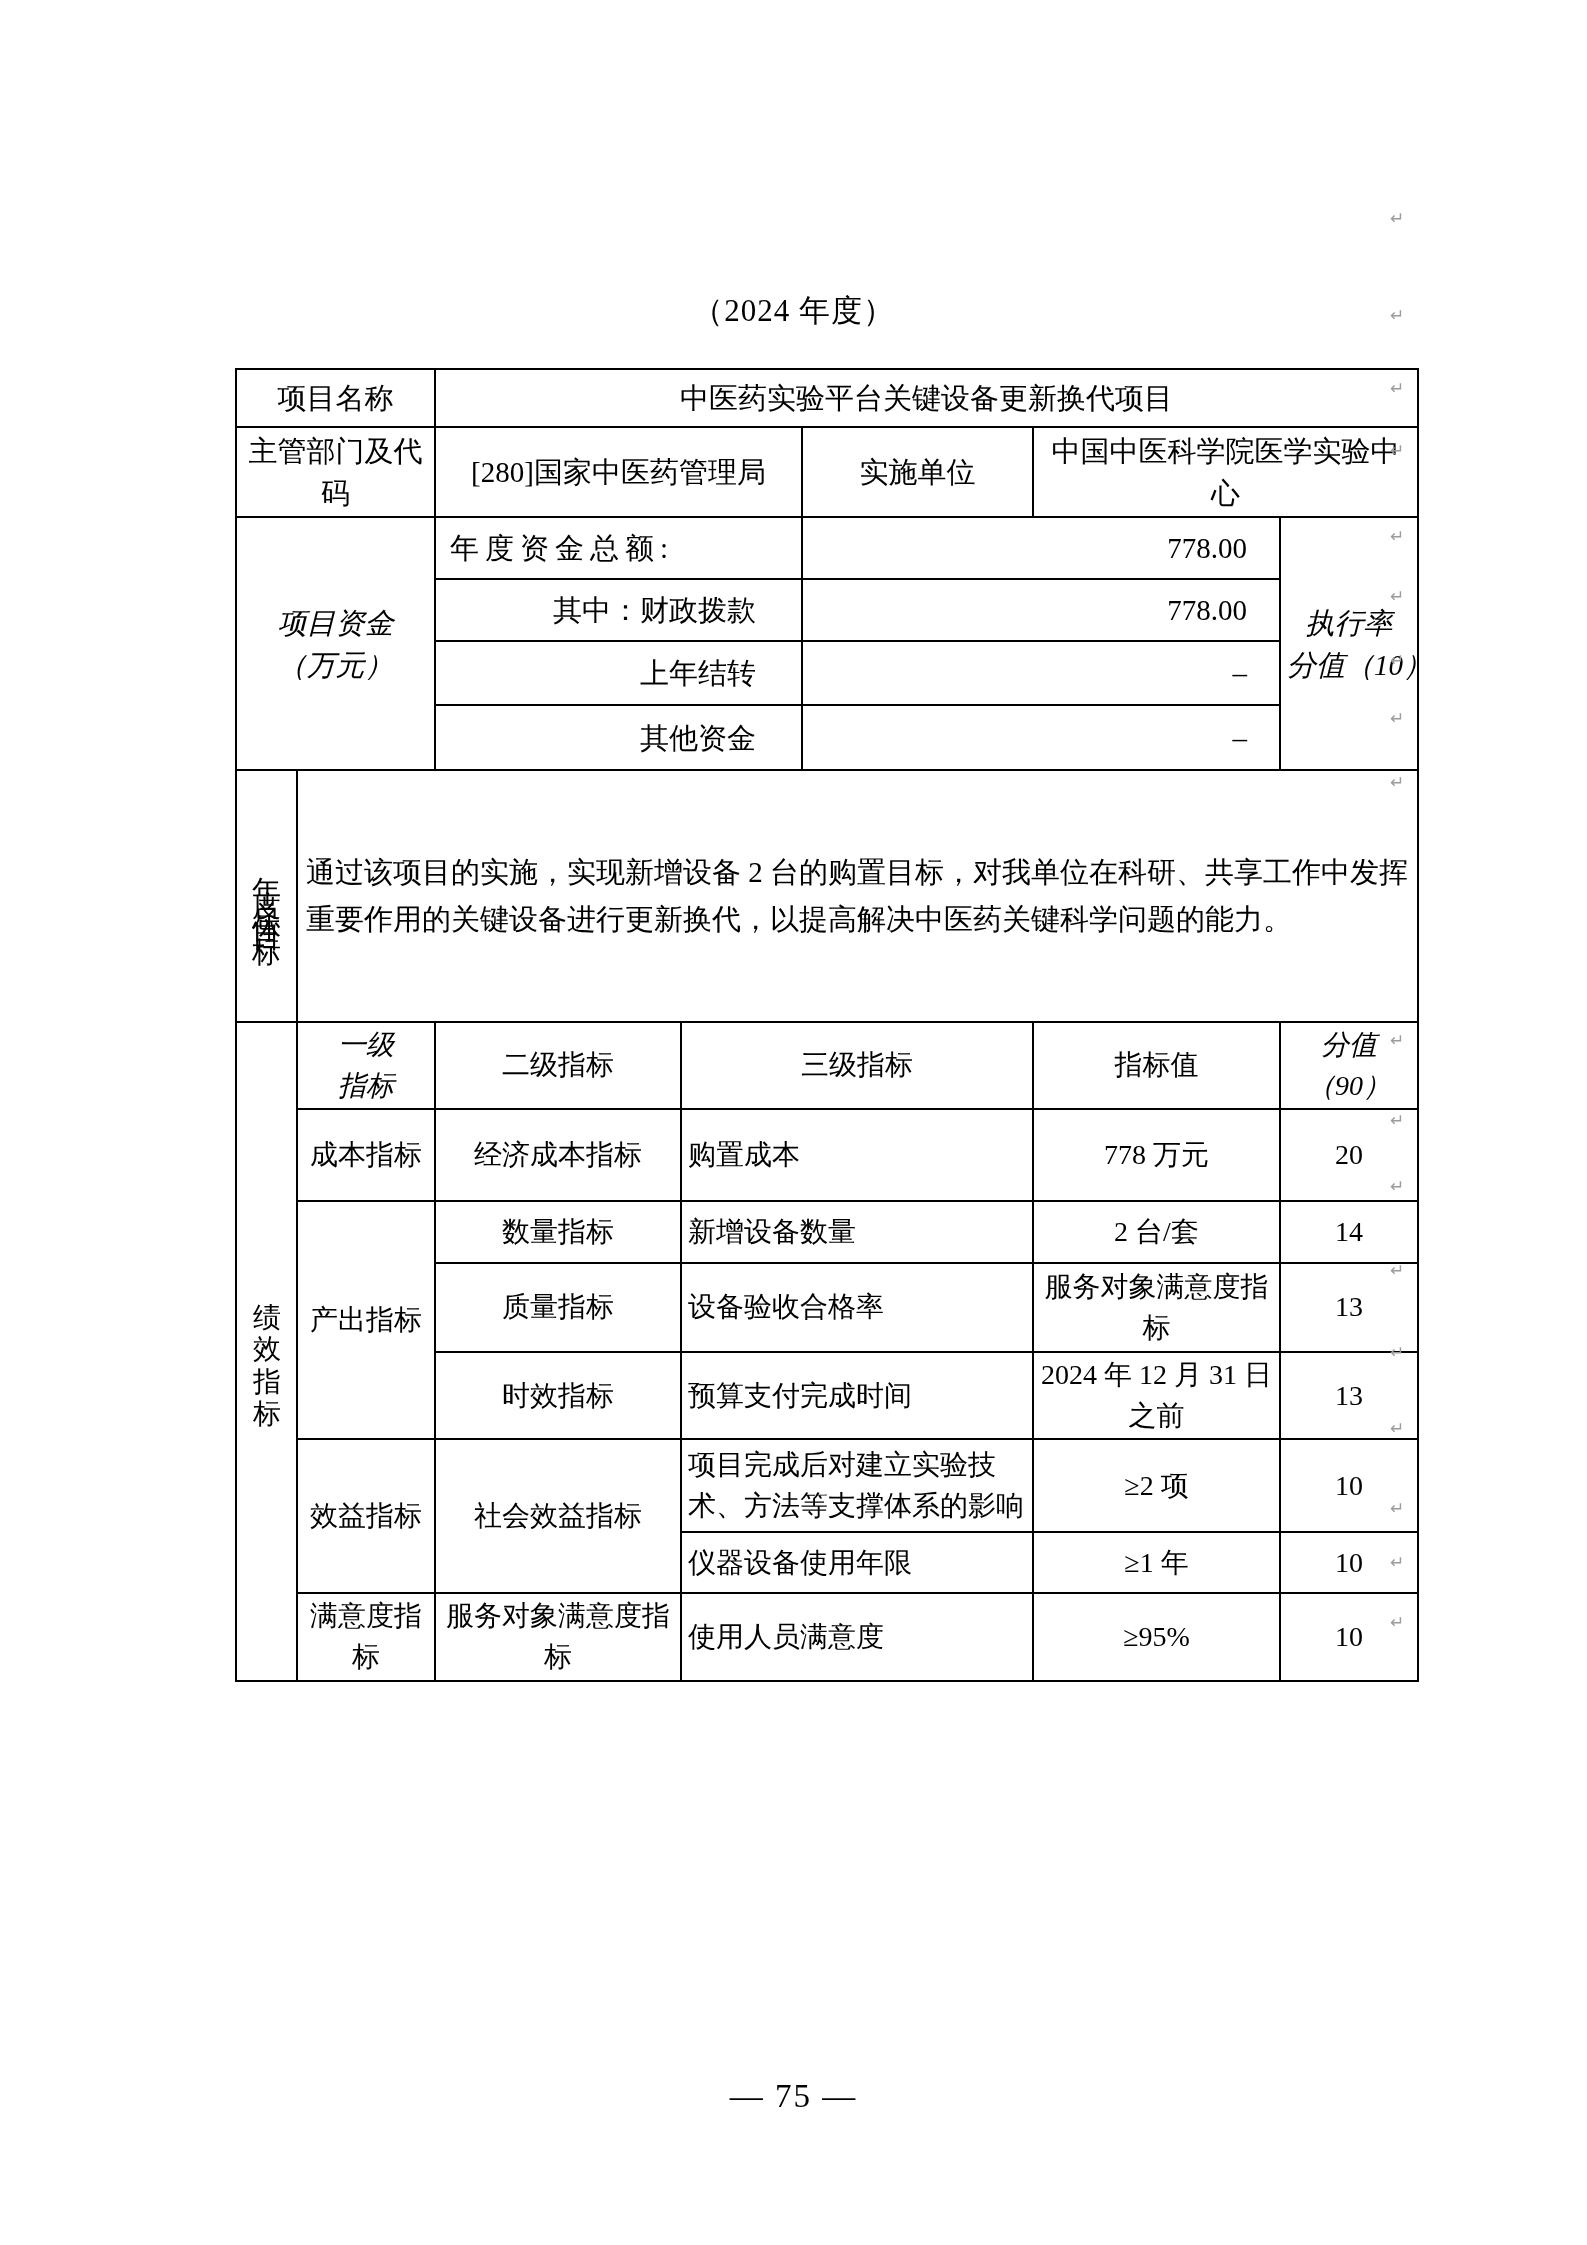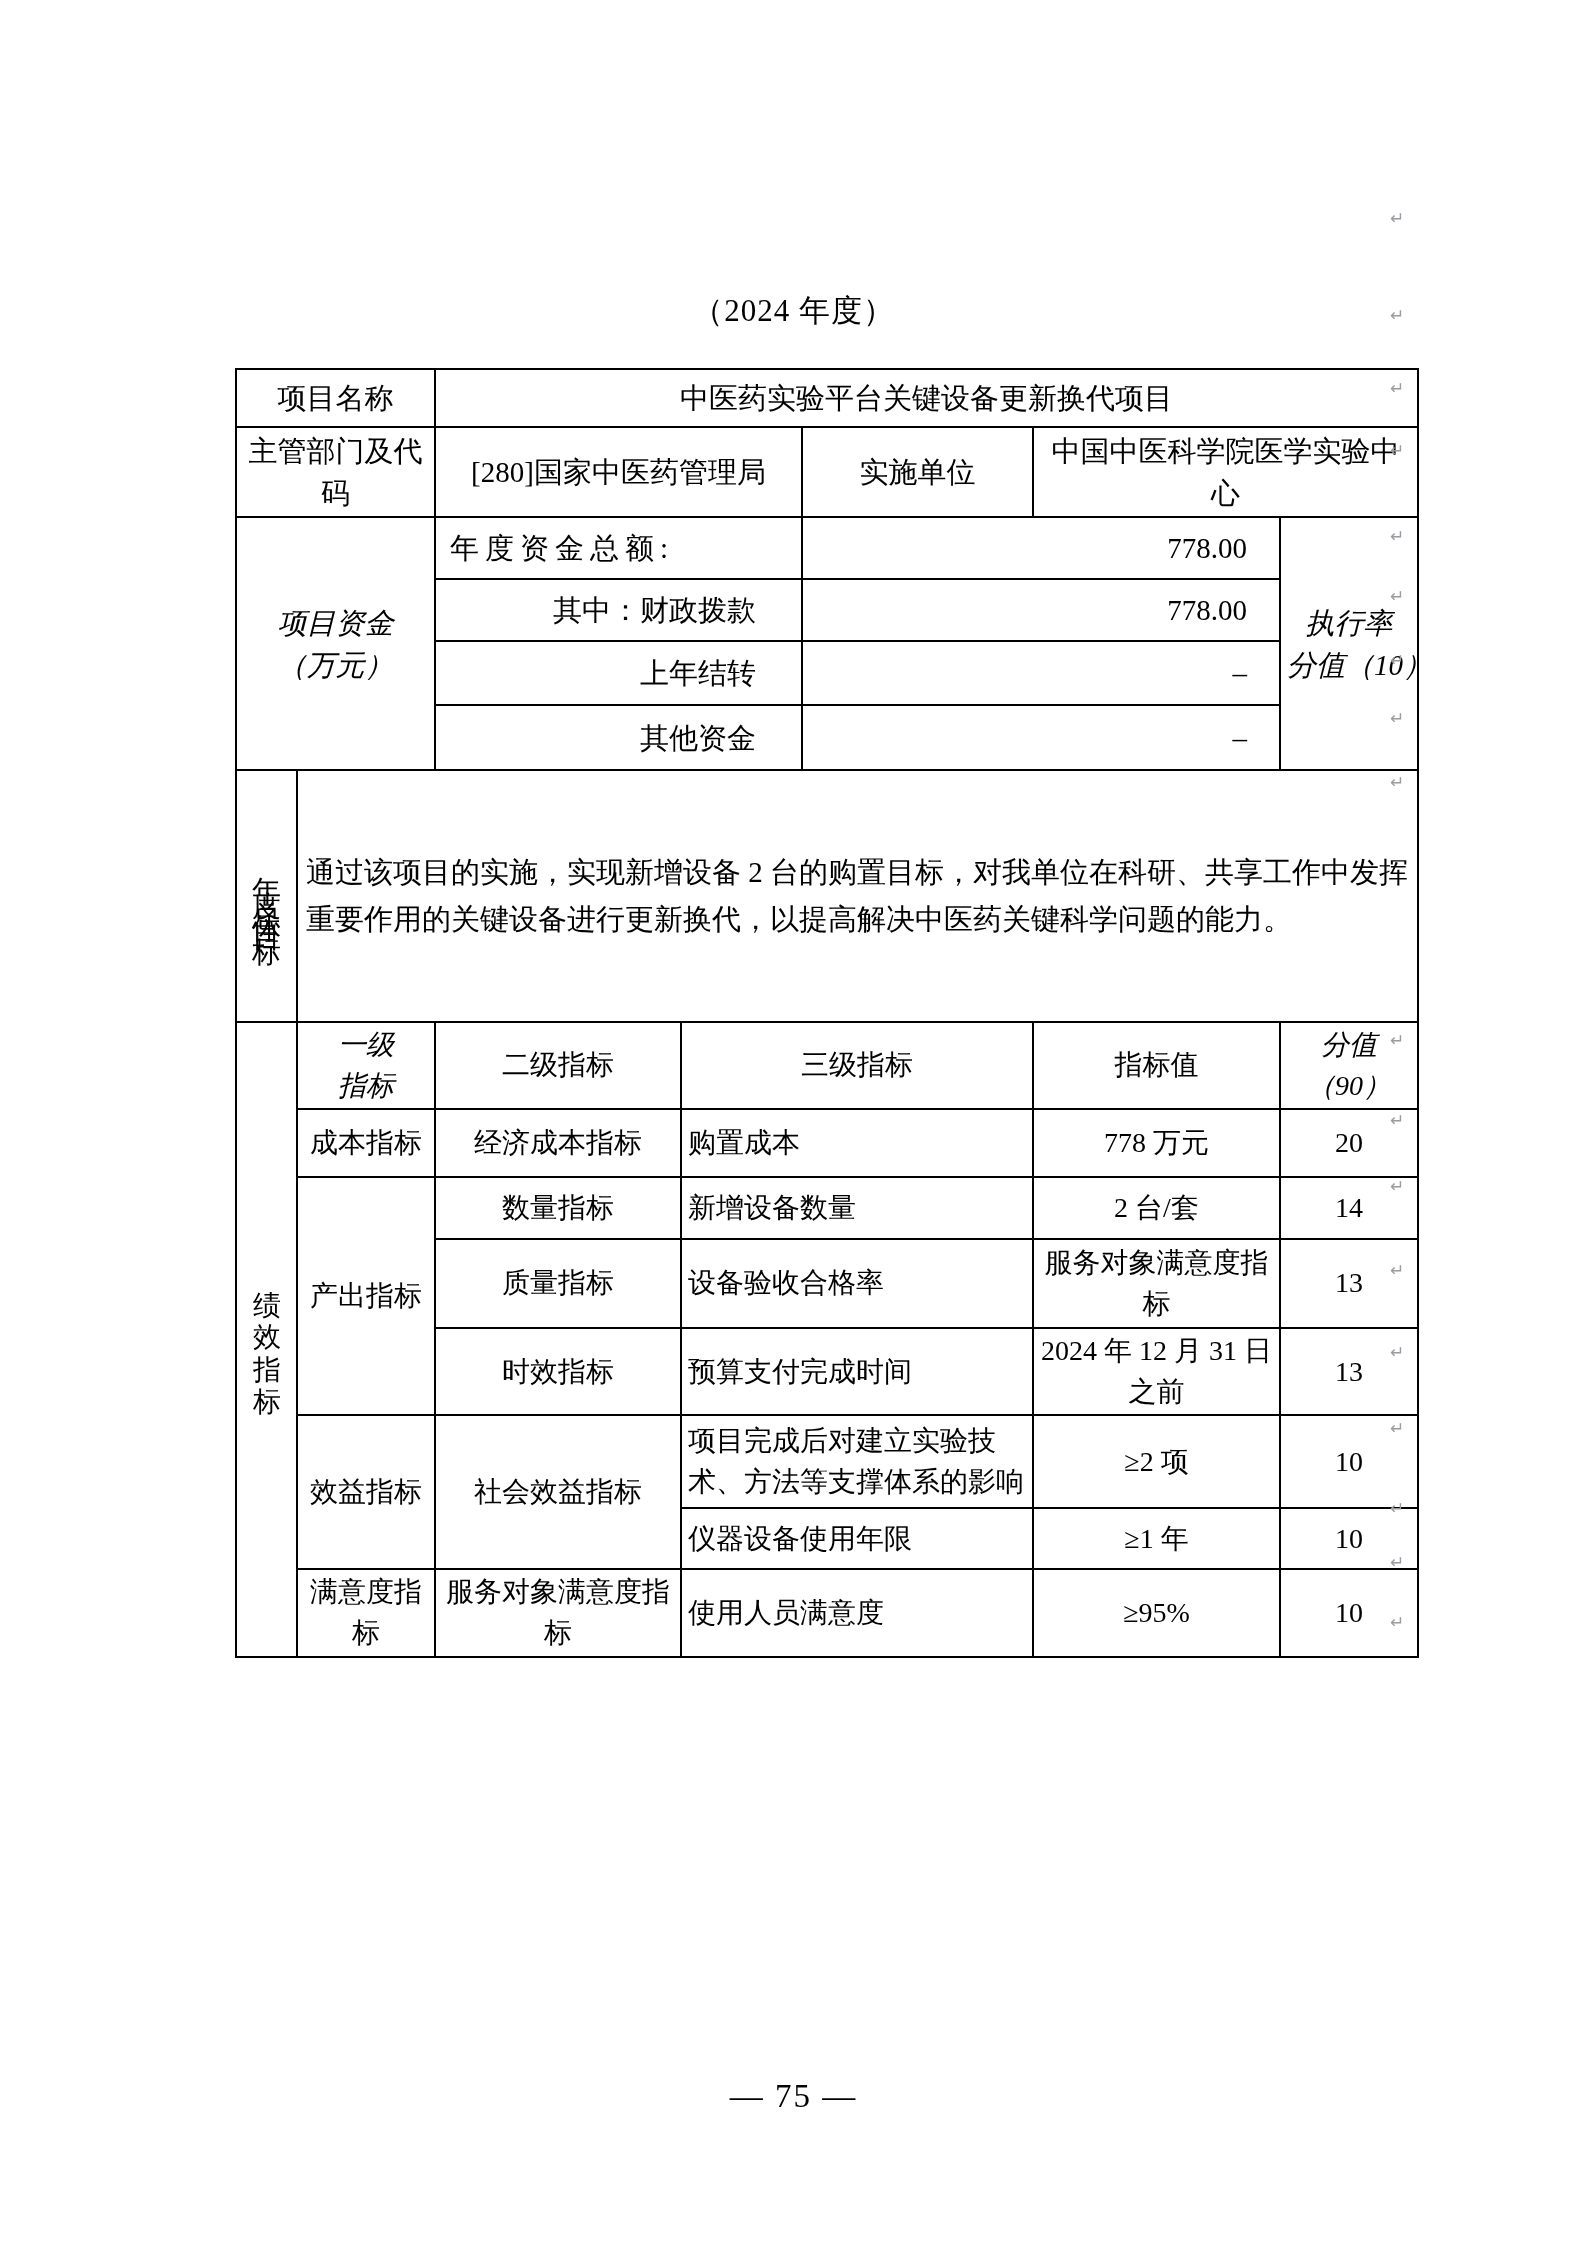--- a/index.html
+++ b/index.html
@@ -90,21 +90,21 @@
       <td rowspan="8" class="v-cell">
         <span class="v-text wide">绩效指标</span>
       </td>
       <td class="nowrap-lines">一级<br>指标</td>
       <td>二级指标</td>
       <td colspan="2">三级指标</td>
       <td>指标值</td>
       <td class="nowrap-lines">分值<br>（90）</td>
     </tr>
 
-    <tr style="height:68px">
+    <tr style="height:92px">
       <td>成本指标</td>
       <td>经济成本指标</td>
       <td colspan="2" class="l3">购置成本</td>
       <td>778 万元</td>
       <td>20</td>
     </tr>
 
     <tr style="height:62px">
       <td rowspan="3">产出指标</td>
       <td>数量指标</td>

